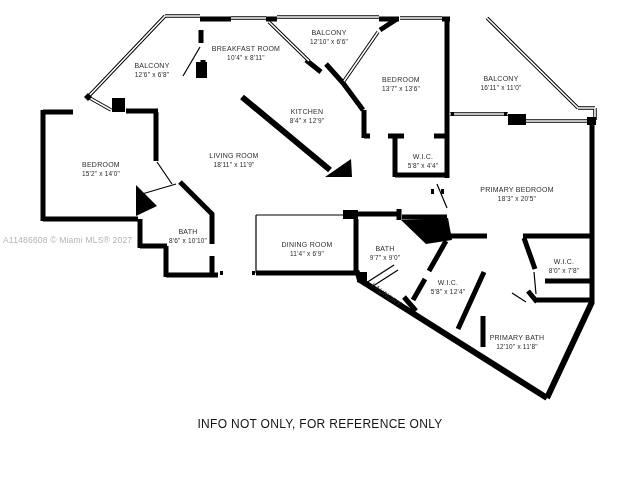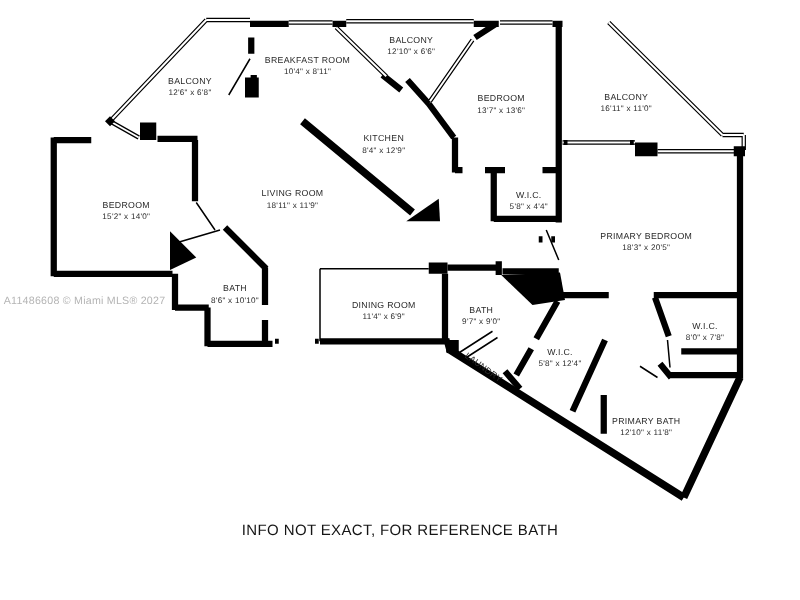--- a/index.html
+++ b/index.html
@@ -181,14 +181,14 @@
         <div class="rname">W.I.C.</div>
         <div class="rdims">8'0" x 7'8"</div>
       </div>
       <div class="room-label" style="left: 517px; top: 334px;">
         <div class="rname">PRIMARY BATH</div>
         <div class="rdims">12'10" x 11'8"</div>
       </div>
     </div>
 
   <div id="watermark">A11486608 © Miami MLS® 2027</div>
-  <div id="disclaimer">INFO NOT EXACT, FOR REFERENCE BATH</div>
+  <div id="disclaimer">INFO NOT ONLY, FOR REFERENCE ONLY</div>
 </div>
 
 </body></html>

